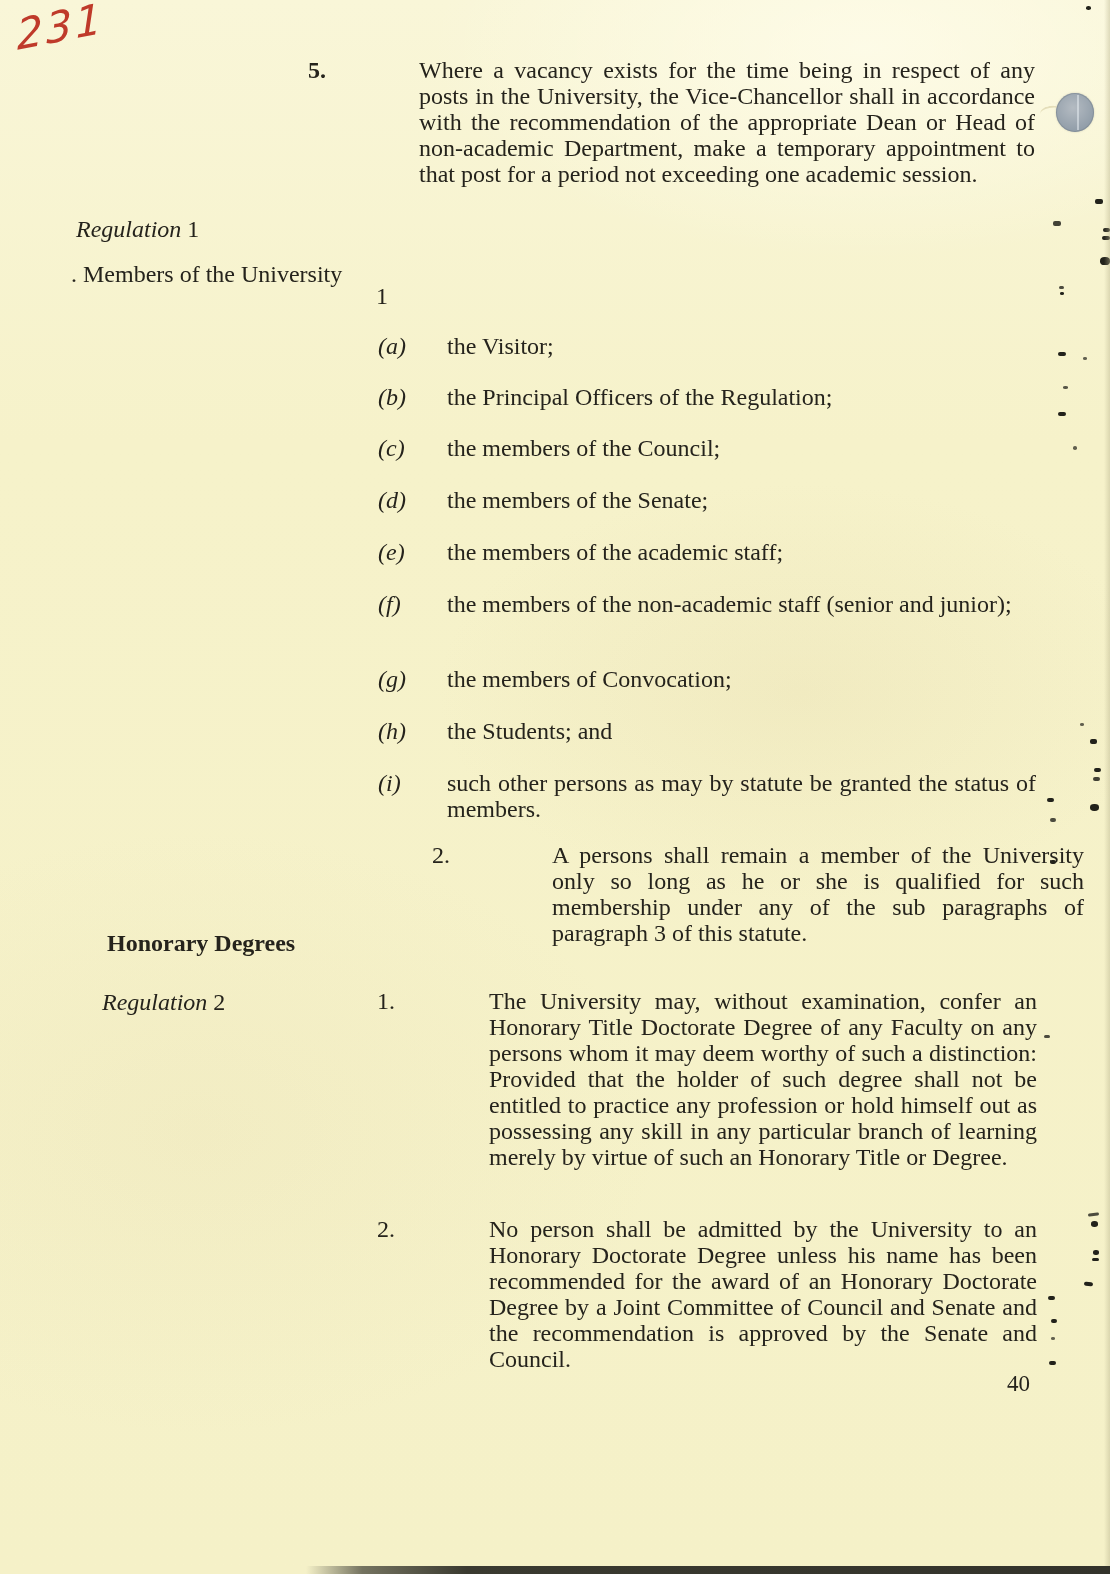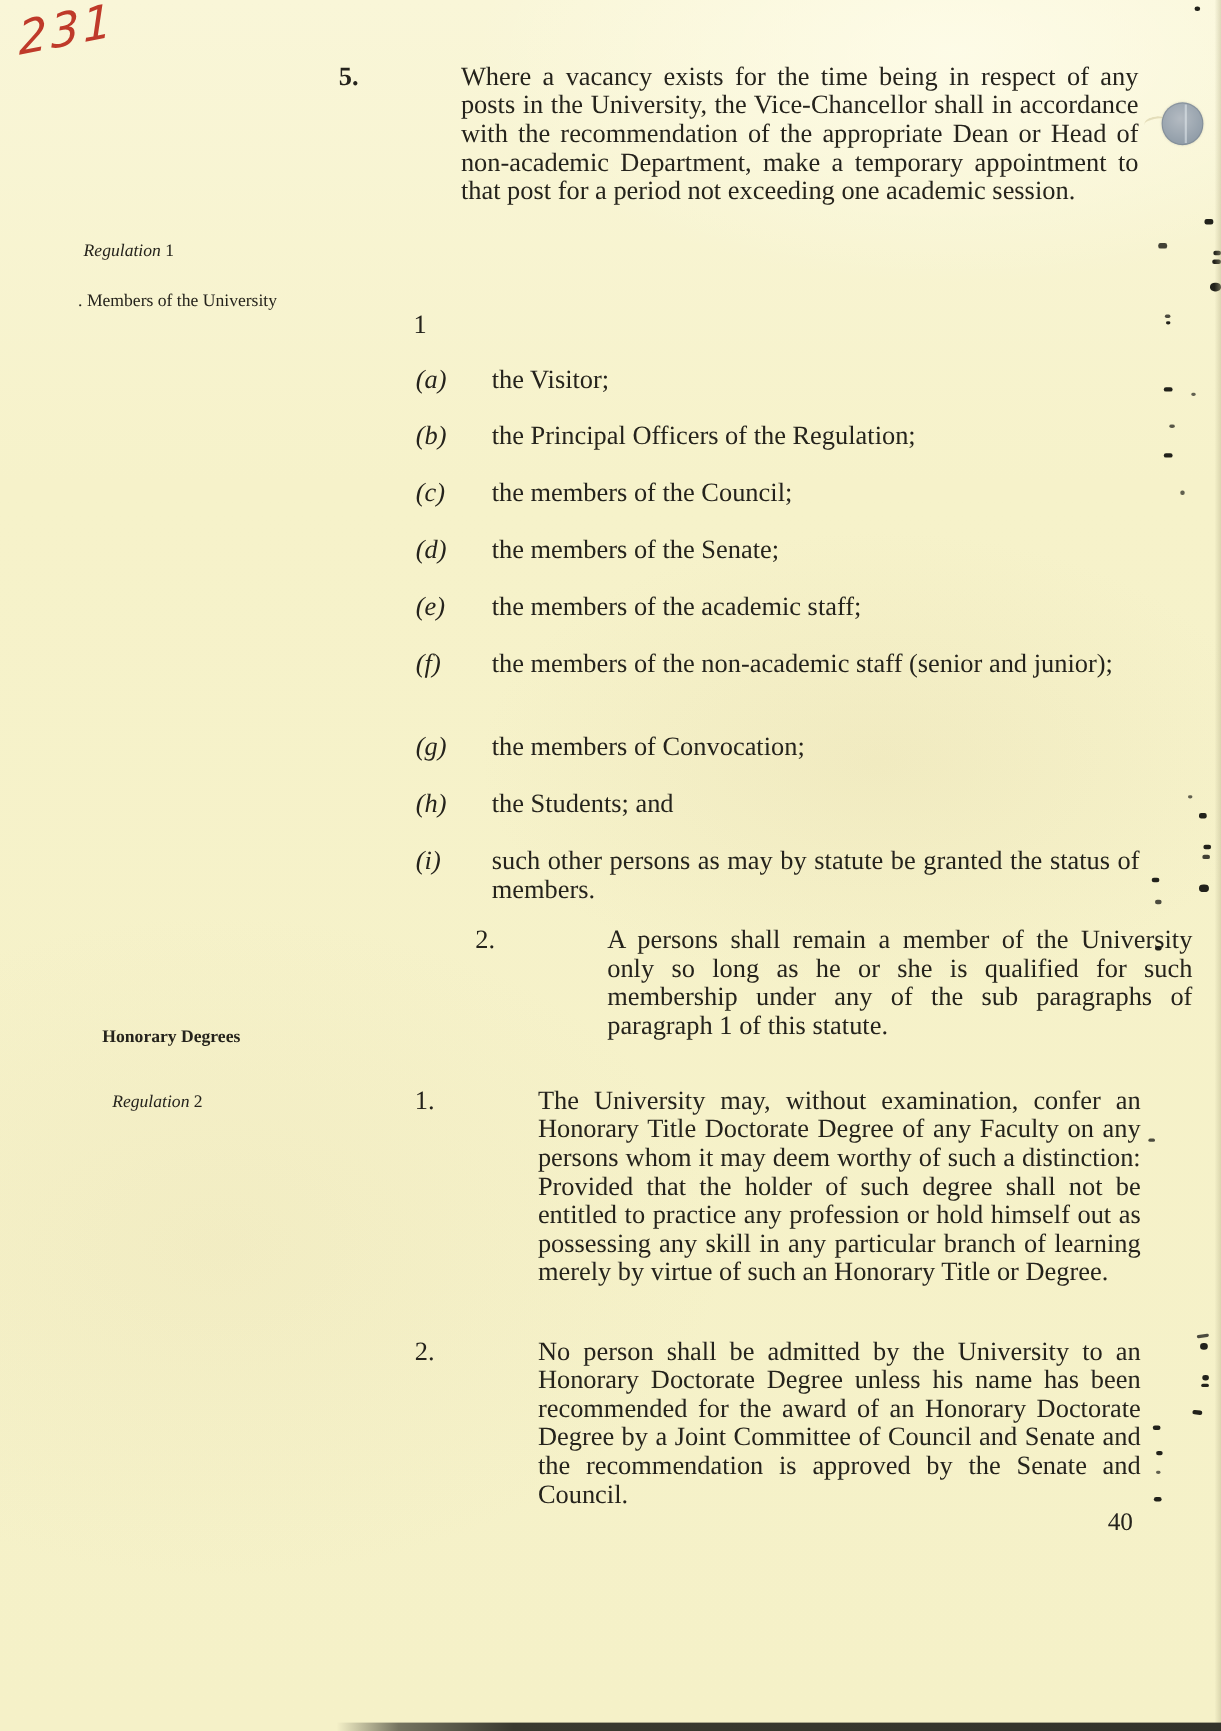--- a/index.html
+++ b/index.html
@@ -27,21 +27,21 @@
   .statute-intro{left:376px;top:283px;width:660px;display:flex;position:absolute;}
   .statute-intro .num{width:71px;flex:0 0 71px;}
   .item{position:absolute;left:378px;width:658px;display:flex;}
   .item-label{flex:0 0 69px;width:69px;font-style:italic;}
   .item-text{flex:1;text-align:justify;}
   .sub2{left:432px;top:842px;width:603px;}
   .sub2 .num{width:76px;}
   .sub2 .ptext{width:532px;flex:0 0 532px;}
   .reg2para{left:377px;width:660px;}
   .reg2para .num{width:68px;flex:0 0 68px;}
-  .margin-label{position:absolute;font-size:16px;line-height:24px;}
+  .margin-label{position:absolute;font-size:24px;line-height:24px;}
   .italic{font-style:italic;}
   .bold{font-weight:400;}
   .semibold{font-weight:600;}
   .pagenum{position:absolute;left:1007px;top:1371px;font-size:23px;}
   .hole{
     position:absolute;left:1056px;top:93px;width:38px;height:39px;border-radius:50%;
     background:radial-gradient(circle at 45% 38%,#b4bbc2,#939faa 68%,#8a96a1);
     box-shadow:inset 0 0 0 1px rgba(118,130,140,0.55), 0 0 2px rgba(140,140,120,0.4);
   }
   .hole::after{
@@ -76,21 +76,21 @@
   <div class="para body-text sec5">
     <span class="num">5.</span>
     <span class="ptext">Where a vacancy exists for the time being in respect of any posts in the University, the Vice-Chancellor shall in accordance with the recommendation of the appropriate Dean or Head of non-academic Department, make a temporary appointment to that post for a period not exceeding one academic session.</span>
   </div>
 
   <div class="margin-label" style="left:76px;top:217px;">
     <span class="italic">Regulation</span>
     <span>1</span>
   </div>
   <div class="margin-label bold" style="left:71px;top:262px;">. Members of the University</div>
-  <div class="margin-label semibold" style="left:93px;top:931px;">Honorary Degrees</div>
+  <div class="margin-label semibold" style="left:107px;top:931px;">Honorary Degrees</div>
   <div class="margin-label" style="left:102px;top:990px;">
     <span class="italic">Regulation</span>
     <span>2</span>
   </div>
 
   <div class="statute-intro body-text">
     <span class="num">1</span>
   </div>
 
   <div class="item body-text" style="top:333px">
@@ -125,21 +125,21 @@
     <span class="item-label">(h)</span>
     <span class="item-text">the Students; and</span>
   </div>
   <div class="item body-text" style="top:770px">
     <span class="item-label">(i)</span>
     <span class="item-text">such other persons as may by statute be granted the status of members.</span>
   </div>
 
   <div class="para body-text sub2">
     <span class="num">2.</span>
-    <span class="ptext">A persons shall remain a member of the University only so long as he or she is qualified for such membership under any of the sub paragraphs of paragraph 1 of this statute.</span>
+    <span class="ptext">A persons shall remain a member of the University only so long as he or she is qualified for such membership under any of the sub paragraphs of paragraph 3 of this statute.</span>
   </div>
 
   <div class="para body-text reg2para" style="top:988px">
     <span class="num">1.</span>
     <span class="ptext">The University may, without examination, confer an Honorary Title Doctorate Degree of any Faculty on any persons whom it may deem worthy of such a distinction: Provided that the holder of such degree shall not be entitled to practice any profession or hold himself out as possessing any skill in any particular branch of learning merely by virtue of such an Honorary Title or Degree.</span>
   </div>
 
   <div class="para body-text reg2para" style="top:1216px">
     <span class="num">2.</span>
     <span class="ptext">No person shall be admitted by the University to an Honorary Doctorate Degree unless his name has been recommended for the award of an Honorary Doctorate Degree by a Joint Committee of Council and Senate and the recommendation is approved by the Senate and Council.</span>

